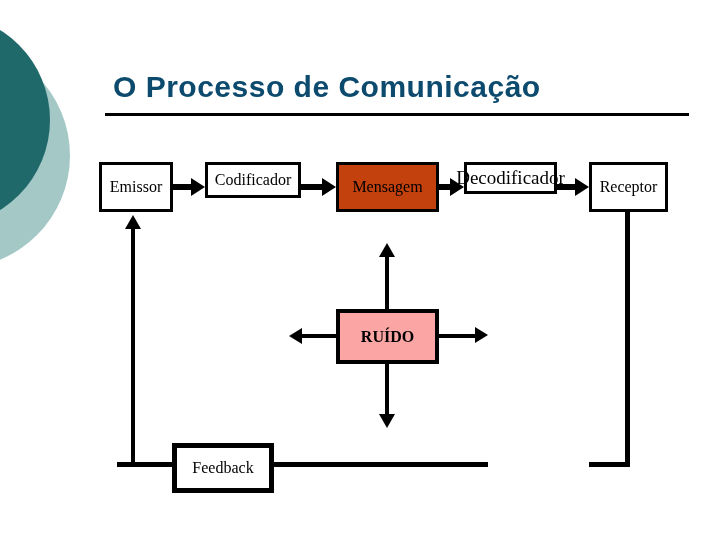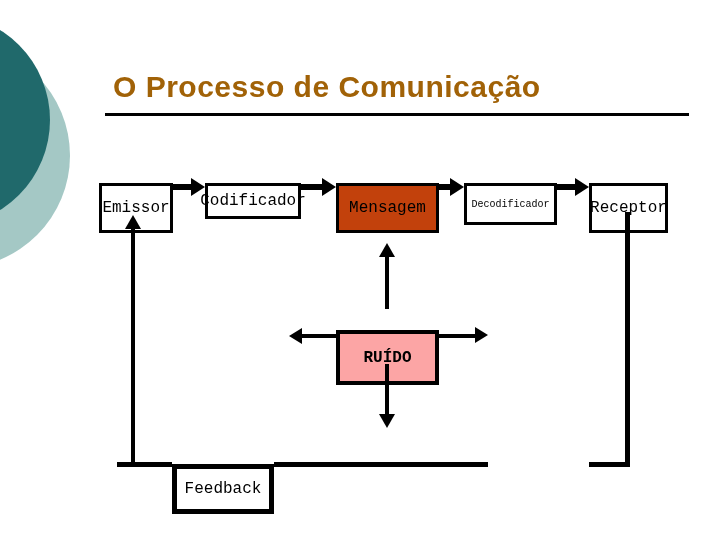--- a/index.html
+++ b/index.html
@@ -37,52 +37,51 @@
   }
 
   
   .title {
     position: absolute;
     left: 113px;
     top: 70px;
     width: 580px;
     font-size: 30px;
     font-weight: bold;
-    color: #a16207;
+    color: #0c4a6e;
     letter-spacing: 0.5px;
     white-space: nowrap;
   }
   .title-rule {
     position: absolute;
     left: 105px;
     top: 113px;
     width: 584px;
     height: 3px;
     background: #000000;
   }
 
   
   .node {
     position: absolute;
     box-sizing: border-box;
     background: #ffffff;
     border: 3px solid #000000;
-    font-family: Liberation Mono, monospace;
+    font-family: Liberation Serif, serif;
     font-size: 16px;
     color: #000000;
     display: flex;
     align-items: center;
     justify-content: center;
     text-align: center;
-    margin-top: 21px;
   }
   .n-emissor        { left:  99px; top: 162px; width:  74px; height: 50px; }
   .n-codificador    { left: 205px; top: 162px; width:  96px; height: 36px; }
   .n-mensagem       { left: 336px; top: 162px; width: 103px; height: 50px; background: #c2410c; }
-  .n-decodificador  { left: 464px; top: 162px; width:  93px; height: 42px; font-size: 10px; }
+  .n-decodificador  { left: 464px; top: 162px; width:  93px; height: 32px; font-size: 19px; }
   .n-receptor       { left: 589px; top: 162px; width:  79px; height: 50px; }
   .n-ruido          { left: 336px; top: 309px; width: 103px; height: 55px;
                       background: #fca5a5; border-width: 4px; font-weight: bold; }
   .n-feedback       { left: 172px; top: 443px; width: 102px; height: 50px; border-width: 5px; }
   .n-resposta       { left: 488px; top: 443px; width: 101px; height: 50px; border-width: 5px; }
 
   
   .line {
     position: absolute;
     background: #000000;

